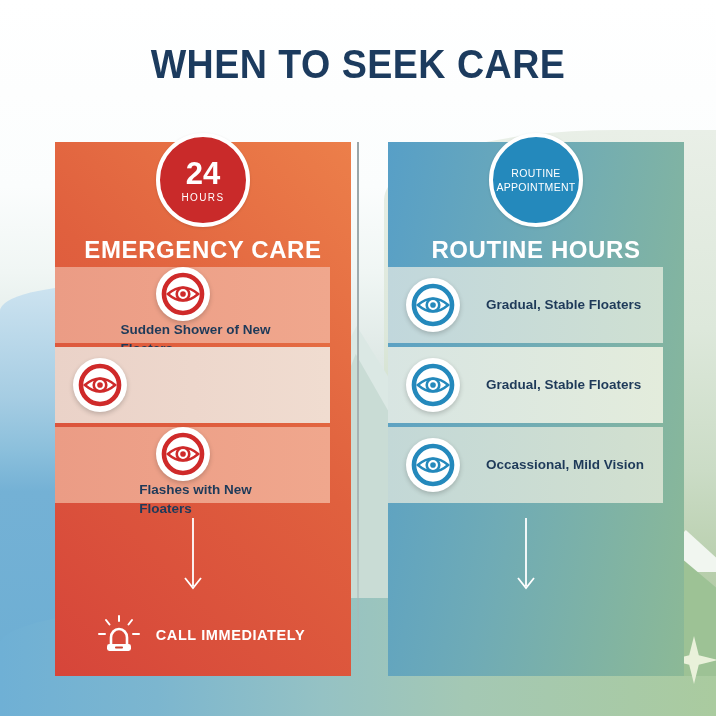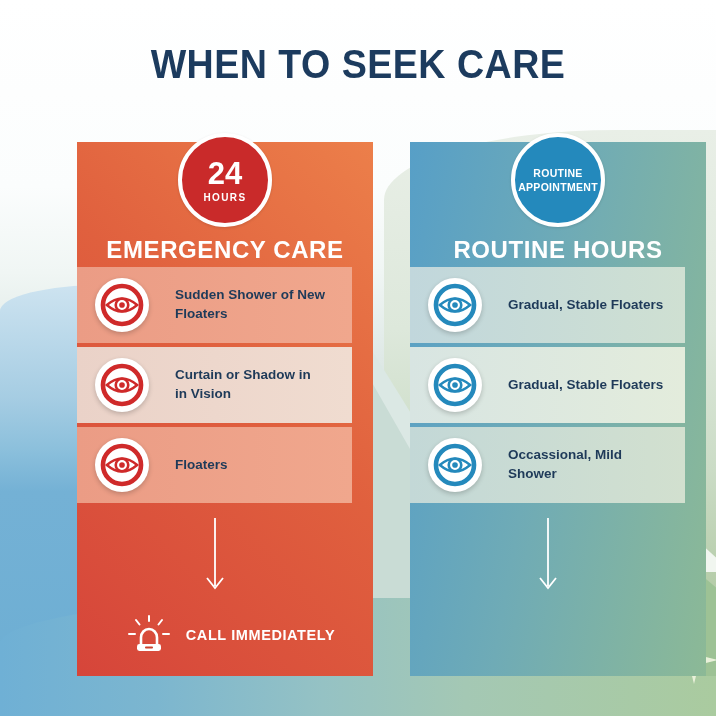--- a/index.html
+++ b/index.html
@@ -30,56 +30,56 @@
     clip-path:polygon(50% 0%,60% 40%,100% 50%,60% 60%,50% 100%,40% 60%,0% 50%,40% 40%);}
   .divider{position:absolute;left:357px;top:142px;width:2px;height:520px;z-index:7;
     background:linear-gradient(180deg,#9aa5a8 0%,#aab6b5 70%,rgba(170,182,181,0.15) 100%);}
 
   
   .page-title{position:absolute;top:42px;left:0;width:716px;z-index:10;margin:0;
     text-align:center;font-size:40px;font-weight:bold;color:#1c3b5e;letter-spacing:.5px;
     transform:scaleX(.94);transform-origin:center;}
 
   
-  .col{position:absolute;top:142px;width:296px;height:534px;z-index:10;margin-left:22px;}
+  .col{position:absolute;top:142px;width:296px;height:534px;z-index:10;}
   .col-left{left:55px;background:linear-gradient(225deg,#ec7f4a 0%,#e0603e 45%,#d6453a 100%);}
   .col-right{left:388px;background:linear-gradient(100deg,#579fc7 0%,#6fabb6 45%,#8cb996 100%);}
 
   .badge{position:absolute;left:50%;top:-9px;transform:translateX(-50%);
     width:86px;height:86px;border-radius:50%;border:4px solid #ffffff;
     display:flex;flex-direction:column;align-items:center;justify-content:center;
     color:#ffffff;text-align:center;z-index:3;box-shadow:0 1px 3px rgba(0,0,0,.12);}
   .badge-red{background:#c92a2a;}
   .badge-blue{background:#2489bc;}
   .col-left .badge-line1{font-size:31px;font-weight:bold;line-height:1;}
-  .col-left .badge-line2{font-size:10px;font-weight:bold;letter-spacing:1.4px;margin-top:3px;}
-  .col-right .badge-line1,.col-right .badge-line2{font-size:10.5px;font-weight:bold;line-height:1.35;letter-spacing:.3px;}
+  .col-left .badge-line2{font-size:10px;font-weight:normal;letter-spacing:1.4px;margin-top:3px;}
+  .col-right .badge-line1,.col-right .badge-line2{font-size:10.5px;font-weight:normal;line-height:1.35;letter-spacing:.3px;}
 
   .col-header-label{position:absolute;top:94px;left:0;width:100%;text-align:center;
     color:#ffffff;font-size:24px;font-weight:bold;letter-spacing:.6px;}
 
   .row{position:absolute;left:0;width:275px;height:76px;display:flex;align-items:center;
     box-sizing:border-box;padding:0 12px 0 18px;}
   .row1{top:125px;}.row2{top:205px;}.row3{top:285px;}
-  .col-left .row1,.col-left .row3{background:linear-gradient(90deg,#eb9c85 0%,#f0a78d 100%);}
+  .col-left .row1,.col-left .row3{background:linear-gradient(90deg,#eb9c85 0%,#f0a78d 100%);flex-direction:column;}
   .col-left .row2{background:linear-gradient(90deg,#ead2c8 0%,#f0dcd0 100%);}
   .col-right .row1{background:linear-gradient(90deg,#c1d7dc 0%,#cfe0d2 100%);}
   .col-right .row2{background:linear-gradient(90deg,#d8e5e2 0%,#e3ecdc 100%);}
   .col-right .row3{background:linear-gradient(90deg,#c3d8d7 0%,#d2e0cf 100%);}
 
   .row-icon{width:54px;height:54px;border-radius:50%;background:#ffffff;flex:none;
     display:flex;align-items:center;justify-content:center;margin-right:26px;
     box-shadow:0 2px 5px rgba(0,0,0,.20);}
   .col-left .row-icon{color:#cf2a2a;}
   .col-right .row-icon{color:#2489bc;}
   .row-text{font-size:13.5px;font-weight:bold;color:#1e3a59;line-height:1.4;}
 
   .col-bottom{position:absolute;left:0;top:361px;width:275px;height:173px;color:#ffffff;}
   .down-arrow{position:absolute;left:50%;top:14px;transform:translateX(-50%);}
-  .action{position:absolute;left:16px;top:104px;width:100%;height:56px;
+  .action{position:absolute;left:8px;top:104px;width:100%;height:56px;
     display:flex;align-items:center;justify-content:center;gap:14px;}
   .action-label{font-size:14.5px;font-weight:bold;letter-spacing:.6px;white-space:nowrap;}
   .action-icon{flex:none;display:flex;}
 </style>
 </head>
 <body>
 
 <div class="stage">
 
   <div class="bg-base"></div>
@@ -119,36 +119,33 @@
 
     <div class="row row2">
       <div class="row-icon">
         <svg width="46" height="46" viewBox="0 0 44 44">
           <circle cx="22" cy="22" r="18.2" fill="none" stroke="currentColor" stroke-width="4.4"></circle>
           <path d="M7.5 22 Q22 9.5 36.5 22 Q22 34.5 7.5 22 Z" fill="none" stroke="currentColor" stroke-width="2.3"></path>
           <circle cx="22" cy="22" r="6" fill="none" stroke="currentColor" stroke-width="2.5"></circle>
           <circle cx="22" cy="22" r="2.7" fill="currentColor"></circle>
         </svg>
       </div>
-      <div class="row-text">
-        <div>Curtain or Shadow in</div>
-        <div>in Vision</div>
-      </div>
     </div>
 
     <div class="row row3">
       <div class="row-icon">
         <svg width="46" height="46" viewBox="0 0 44 44">
           <circle cx="22" cy="22" r="18.2" fill="none" stroke="currentColor" stroke-width="4.4"></circle>
           <path d="M7.5 22 Q22 9.5 36.5 22 Q22 34.5 7.5 22 Z" fill="none" stroke="currentColor" stroke-width="2.3"></path>
           <circle cx="22" cy="22" r="6" fill="none" stroke="currentColor" stroke-width="2.5"></circle>
           <circle cx="22" cy="22" r="2.7" fill="currentColor"></circle>
         </svg>
       </div>
       <div class="row-text">
+        <div>Flashes with New</div>
         <div>Floaters</div>
       </div>
     </div>
 
     <div class="col-bottom">
       <div class="down-arrow">
         <svg width="22" height="80" viewBox="0 0 22 80">
           <path d="M11 1 V69 M3 61 L11 71 L19 61" fill="none" stroke="#ffffff" stroke-width="1.8"></path>
         </svg>
       </div>
@@ -206,21 +203,21 @@
     <div class="row row3">
       <div class="row-icon">
         <svg width="46" height="46" viewBox="0 0 44 44">
           <circle cx="22" cy="22" r="18.2" fill="none" stroke="currentColor" stroke-width="4.4"></circle>
           <path d="M7.5 22 Q22 9.5 36.5 22 Q22 34.5 7.5 22 Z" fill="none" stroke="currentColor" stroke-width="2.3"></path>
           <circle cx="22" cy="22" r="6" fill="none" stroke="currentColor" stroke-width="2.5"></circle>
           <circle cx="22" cy="22" r="2.7" fill="currentColor"></circle>
         </svg>
       </div>
       <div class="row-text">
-        <div>Occassional, Mild Shower</div>
+        <div>Occassional, Mild Vision</div>
         <div></div>
       </div>
     </div>
 
     <div class="col-bottom">
       <div class="down-arrow">
         <svg width="22" height="80" viewBox="0 0 22 80">
           <path d="M11 1 V69 M3 61 L11 71 L19 61" fill="none" stroke="#ffffff" stroke-width="1.8"></path>
         </svg>
       </div>

